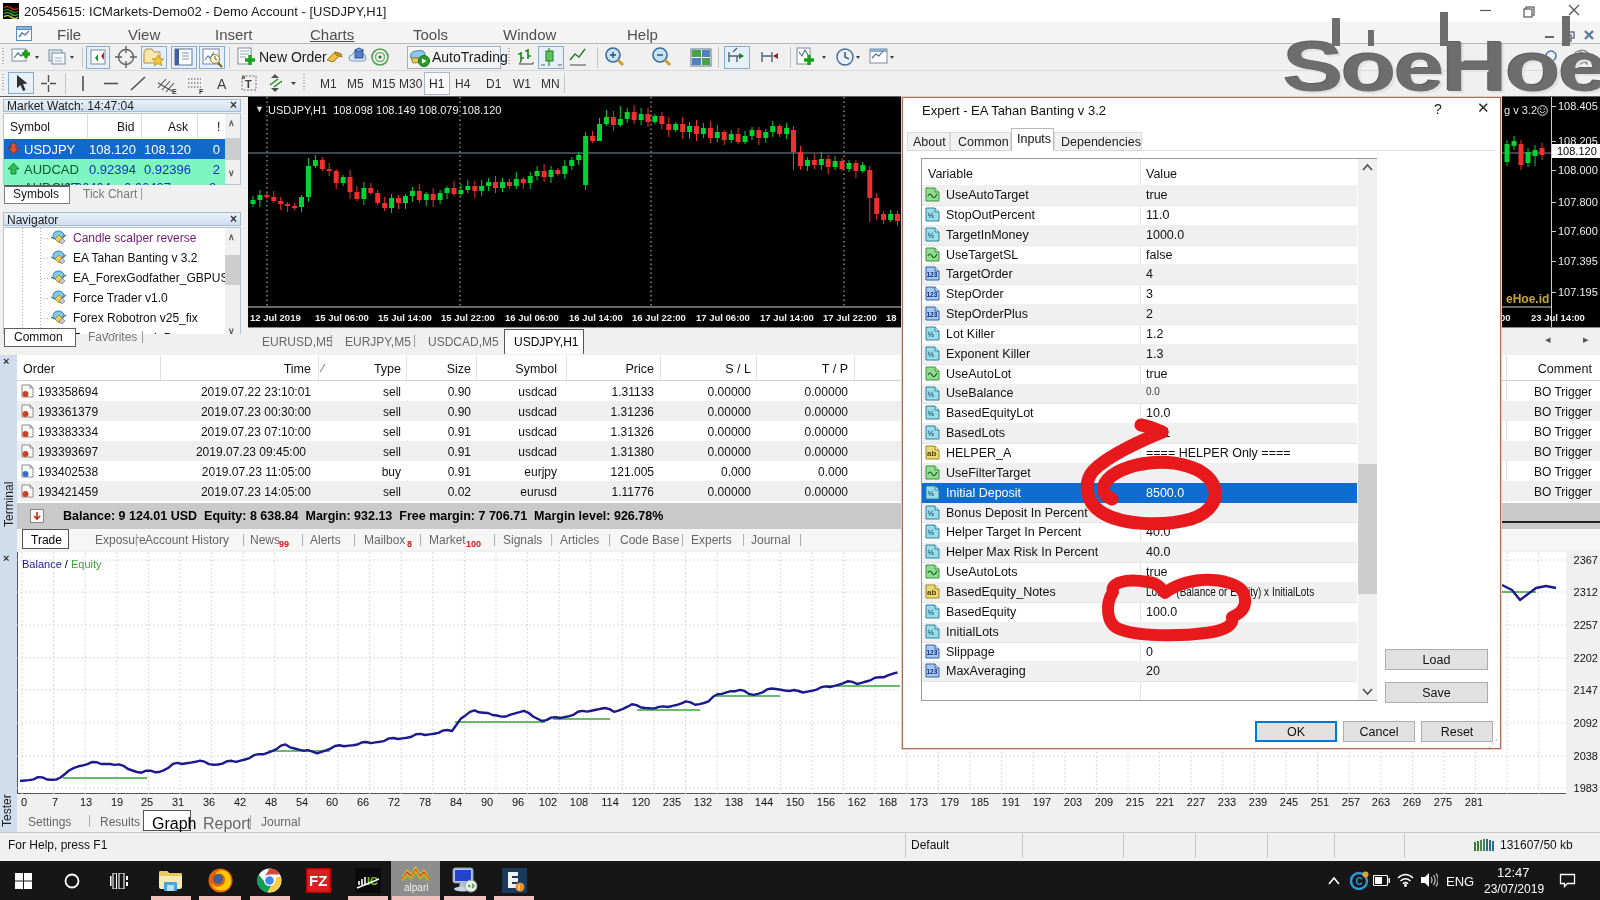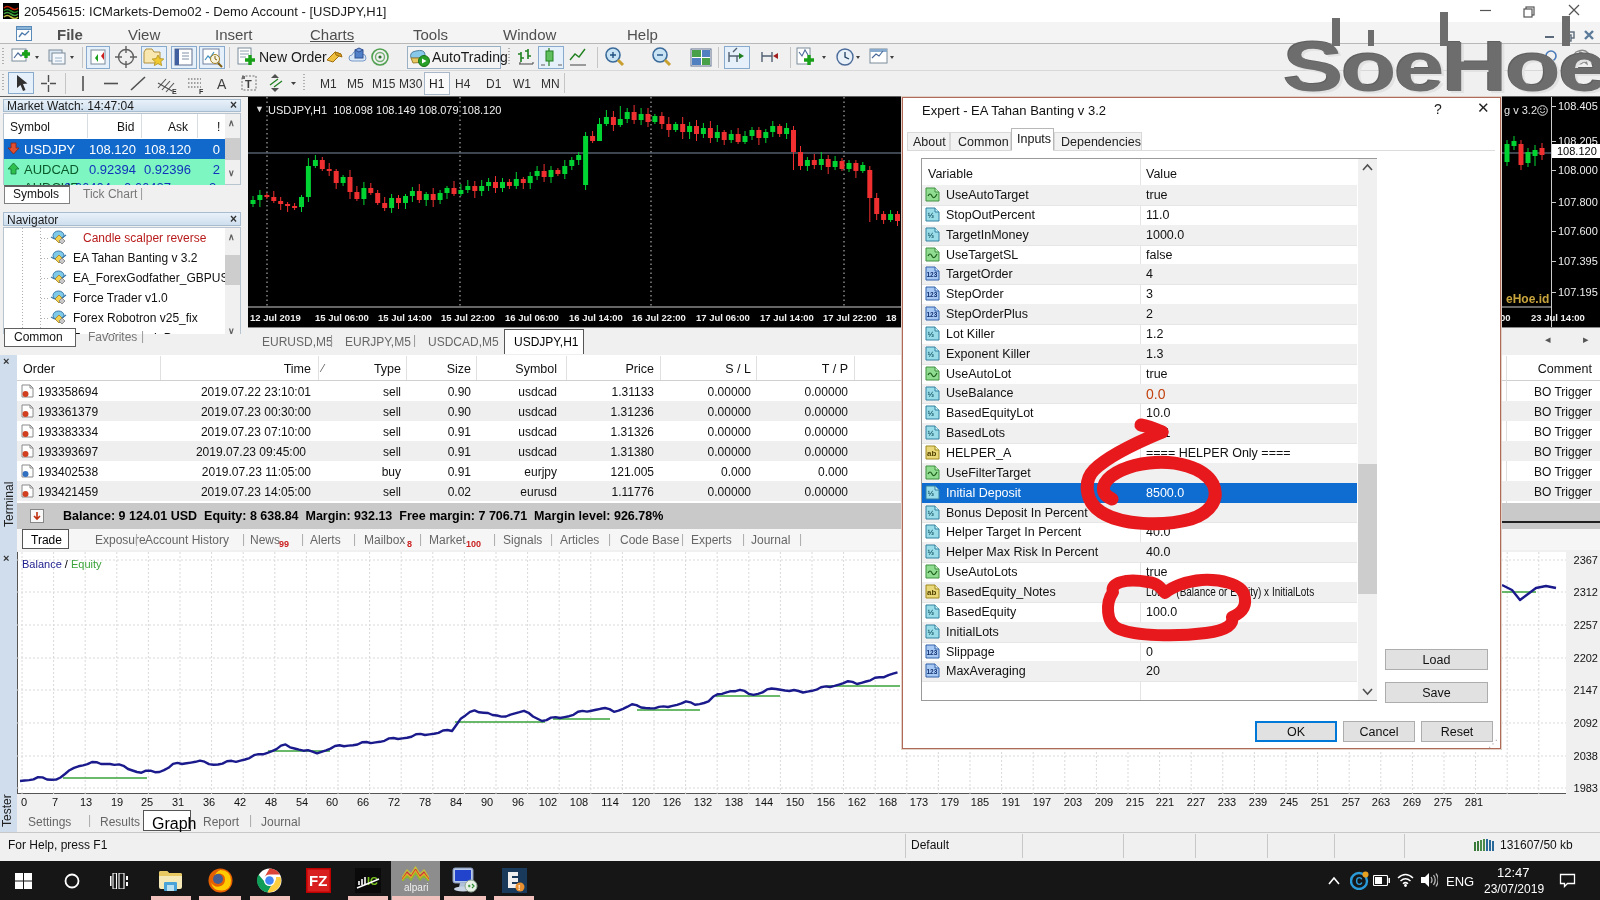--- a/index.html
+++ b/index.html
@@ -24,21 +24,21 @@
 <rect x="54" y="9" width="8" height="8" fill="#fff" stroke="#555" stroke-width="1.2"></rect>
 <line x1="99" y1="5" x2="109" y2="15" stroke="#555" stroke-width="1.2"></line>
 <line x1="109" y1="5" x2="99" y2="15" stroke="#555" stroke-width="1.2"></line>
 </svg>
 <div class="abs" style="left:0px;top:22px;width:1600px;height:22px;background:#f4f4f4;border-bottom:1px solid #b8b8b8;"></div>
 <svg class="abs" style="left:16px;top:26px" width="16" height="15" viewBox="0 0 16 15">
 <rect x="0.5" y="0.5" width="15" height="14" fill="#fdfdfd" stroke="#5a8ab8"></rect>
 <rect x="0.5" y="0.5" width="15" height="3" fill="#8ab4d8" stroke="#5a8ab8"></rect>
 <path d="M3 11 L6 7 L9 9 L13 5" stroke="#4a7aa8" stroke-width="1.3" fill="none"></path>
 </svg>
-<div class="abs txt" style="left:57px;top:26px;font-size:15px;color:#4f4f4f;font-weight:bold;">File</div>
+<div class="abs txt" style="left:57px;top:26px;font-size:15px;color:#4f4f4f;">File</div>
 <div class="abs txt" style="left:128px;top:26px;font-size:15px;color:#4f4f4f;">View</div>
 <div class="abs txt" style="left:215px;top:26px;font-size:15px;color:#4f4f4f;">Insert</div>
 <div class="abs txt" style="left:310px;top:26px;font-size:15px;color:#4f4f4f;text-decoration:underline;">Charts</div>
 <div class="abs txt" style="left:413px;top:26px;font-size:15px;color:#4f4f4f;">Tools</div>
 <div class="abs txt" style="left:503px;top:26px;font-size:15px;color:#4f4f4f;">Window</div>
 <div class="abs txt" style="left:627px;top:26px;font-size:15px;color:#4f4f4f;">Help</div>
 <svg class="abs" style="left:1540px;top:23px" width="60" height="20" viewBox="0 0 60 20">
 <line x1="5" y1="14" x2="14" y2="14" stroke="#5a6a7a" stroke-width="2"></line>
 <rect x="27" y="9" width="7" height="6" fill="#f0f0f0" stroke="#5a6a7a" stroke-width="1.4"></rect>
 <rect x="24" y="12" width="7" height="6" fill="#f0f0f0" stroke="#5a6a7a" stroke-width="1.4"></rect>
@@ -229,21 +229,21 @@
 <div class="abs" style="left:3px;top:227px;width:238px;height:118px;background:#ffffff;border:1px solid #b8c4d0;"></div>
 <div class="abs" style="left:22px;top:228px;width:1px;height:116px;background-image:repeating-linear-gradient(to bottom,#b0b0b0 0 1px,transparent 1px 3px);"></div>
 <div class="abs" style="left:40px;top:228px;width:1px;height:116px;background-image:repeating-linear-gradient(to bottom,#b0b0b0 0 1px,transparent 1px 3px);"></div>
 <div class="abs" style="left:41px;top:238px;width:8px;height:1px;background-image:repeating-linear-gradient(to right,#b0b0b0 0 1px,transparent 1px 3px);"></div>
 <svg class="abs" style="left:50px;top:229px" width="17" height="17" viewBox="0 0 17 17">
 <ellipse cx="8.5" cy="6.5" rx="5.5" ry="4.5" fill="#7ec8e8" stroke="#3a7aaa"></ellipse>
 <path d="M1 8 q7 5 15 -2" stroke="#3a7aaa" stroke-width="1.2" fill="none"></path>
 <path d="M5 8 l4 4 4 -4 -4 -4 z" fill="#f0d050" stroke="#a08020" stroke-width="0.8" transform="translate(0,2)"></path>
 <path d="M9 12 l3 3 3 -3 -3 -3 z" fill="#c8c8c8" stroke="#808080" stroke-width="0.8"></path>
 </svg>
-<div class="abs txt" style="left:83px;top:231px;font-size:12px;color:#b91c1c;max-width:153px;overflow:hidden;">Candle scalper reverse</div>
+<div class="abs txt" style="left:73px;top:231px;font-size:12px;color:#701a75;max-width:153px;overflow:hidden;">Candle scalper reverse</div>
 <div class="abs" style="left:41px;top:258px;width:8px;height:1px;background-image:repeating-linear-gradient(to right,#b0b0b0 0 1px,transparent 1px 3px);"></div>
 <svg class="abs" style="left:50px;top:249px" width="17" height="17" viewBox="0 0 17 17">
 <ellipse cx="8.5" cy="6.5" rx="5.5" ry="4.5" fill="#7ec8e8" stroke="#3a7aaa"></ellipse>
 <path d="M1 8 q7 5 15 -2" stroke="#3a7aaa" stroke-width="1.2" fill="none"></path>
 <path d="M5 8 l4 4 4 -4 -4 -4 z" fill="#f0d050" stroke="#a08020" stroke-width="0.8" transform="translate(0,2)"></path>
 <path d="M9 12 l3 3 3 -3 -3 -3 z" fill="#c8c8c8" stroke="#808080" stroke-width="0.8"></path>
 </svg>
 <div class="abs txt" style="left:73px;top:251px;font-size:12px;color:#111;max-width:153px;overflow:hidden;">EA Tahan Banting v 3.2</div>
 <div class="abs" style="left:41px;top:278px;width:8px;height:1px;background-image:repeating-linear-gradient(to right,#b0b0b0 0 1px,transparent 1px 3px);"></div>
 <svg class="abs" style="left:50px;top:269px" width="17" height="17" viewBox="0 0 17 17">
@@ -785,21 +785,21 @@
 <div class="abs txt" style="left:351px;top:796px;width:24px;text-align:center;font-size:11px;color:#111;">66</div>
 <div class="abs txt" style="left:382px;top:796px;width:24px;text-align:center;font-size:11px;color:#111;">72</div>
 <div class="abs txt" style="left:413px;top:796px;width:24px;text-align:center;font-size:11px;color:#111;">78</div>
 <div class="abs txt" style="left:444px;top:796px;width:24px;text-align:center;font-size:11px;color:#111;">84</div>
 <div class="abs txt" style="left:475px;top:796px;width:24px;text-align:center;font-size:11px;color:#111;">90</div>
 <div class="abs txt" style="left:506px;top:796px;width:24px;text-align:center;font-size:11px;color:#111;">96</div>
 <div class="abs txt" style="left:536px;top:796px;width:24px;text-align:center;font-size:11px;color:#111;">102</div>
 <div class="abs txt" style="left:567px;top:796px;width:24px;text-align:center;font-size:11px;color:#111;">108</div>
 <div class="abs txt" style="left:598px;top:796px;width:24px;text-align:center;font-size:11px;color:#111;">114</div>
 <div class="abs txt" style="left:629px;top:796px;width:24px;text-align:center;font-size:11px;color:#111;">120</div>
-<div class="abs txt" style="left:660px;top:796px;width:24px;text-align:center;font-size:11px;color:#111;">126</div>
+<div class="abs txt" style="left:660px;top:796px;width:24px;text-align:center;font-size:11px;color:#111;">235</div>
 <div class="abs txt" style="left:691px;top:796px;width:24px;text-align:center;font-size:11px;color:#111;">132</div>
 <div class="abs txt" style="left:722px;top:796px;width:24px;text-align:center;font-size:11px;color:#111;">138</div>
 <div class="abs txt" style="left:752px;top:796px;width:24px;text-align:center;font-size:11px;color:#111;">144</div>
 <div class="abs txt" style="left:783px;top:796px;width:24px;text-align:center;font-size:11px;color:#111;">150</div>
 <div class="abs txt" style="left:814px;top:796px;width:24px;text-align:center;font-size:11px;color:#111;">156</div>
 <div class="abs txt" style="left:845px;top:796px;width:24px;text-align:center;font-size:11px;color:#111;">162</div>
 <div class="abs txt" style="left:876px;top:796px;width:24px;text-align:center;font-size:11px;color:#111;">168</div>
 <div class="abs txt" style="left:907px;top:796px;width:24px;text-align:center;font-size:11px;color:#111;">173</div>
 <div class="abs txt" style="left:938px;top:796px;width:24px;text-align:center;font-size:11px;color:#111;">179</div>
 <div class="abs txt" style="left:968px;top:796px;width:24px;text-align:center;font-size:11px;color:#111;">185</div>
@@ -826,21 +826,21 @@
 <div class="abs txt" style="left:1570px;top:684px;width:28px;text-align:right;font-size:11px;color:#111;">2147</div>
 <div class="abs txt" style="left:1570px;top:717px;width:28px;text-align:right;font-size:11px;color:#111;">2092</div>
 <div class="abs txt" style="left:1570px;top:750px;width:28px;text-align:right;font-size:11px;color:#111;">2038</div>
 <div class="abs txt" style="left:1570px;top:782px;width:28px;text-align:right;font-size:11px;color:#111;">1983</div>
 <div class="abs" style="left:17px;top:810px;width:1583px;height:22px;background:#f0f0f0;"></div>
 <div class="abs txt" style="left:28px;top:815px;font-size:12px;color:#666;">Settings</div>
 <div class="abs txt" style="left:88px;top:813px;font-size:12px;color:#aaa;">|</div>
 <div class="abs txt" style="left:100px;top:815px;font-size:12px;color:#666;">Results</div>
 <div class="abs" style="left:143px;top:810px;width:48px;height:21px;background:#fff;border:1px solid #555;"></div>
 <div class="abs txt" style="left:152px;top:815px;font-size:16px;color:#000;">Graph</div>
-<div class="abs txt" style="left:203px;top:815px;font-size:12px;color:#666;">Report</div>
+<div class="abs txt" style="left:203px;top:815px;font-size:16px;color:#666;">Report</div>
 <div class="abs txt" style="left:249px;top:813px;font-size:12px;color:#aaa;">|</div>
 <div class="abs txt" style="left:261px;top:815px;font-size:12px;color:#666;">Journal</div>
 <div class="abs" style="left:0px;top:832px;width:1600px;height:29px;background:#f0f0f0;border-top:1px solid #c8c8c8;"></div>
 <div class="abs txt" style="left:8px;top:838px;font-size:12px;color:#111;">For Help, press F1</div>
 <div class="abs" style="left:905px;top:834px;width:1px;height:24px;background:#c8c8c8;"></div>
 <div class="abs" style="left:1022px;top:834px;width:1px;height:24px;background:#c8c8c8;"></div>
 <div class="abs" style="left:1123px;top:834px;width:1px;height:24px;background:#c8c8c8;"></div>
 <div class="abs" style="left:1195px;top:834px;width:1px;height:24px;background:#c8c8c8;"></div>
 <div class="abs" style="left:1267px;top:834px;width:1px;height:24px;background:#c8c8c8;"></div>
 <div class="abs" style="left:1334px;top:834px;width:1px;height:24px;background:#c8c8c8;"></div>
@@ -1067,21 +1067,21 @@
 <div class="abs txt" style="left:946px;top:367px;font-size:12.5px;color:#111;">UseAutoLot</div>
 <div class="abs txt" style="left:1146px;top:367px;font-size:12.5px;color:#111;">true</div>
 <div class="abs" style="left:922px;top:384px;width:435px;height:20px;background:#f0f0f0;"></div>
 <div class="abs" style="left:922px;top:403px;width:435px;height:1px;background:#e6e6e6;"></div>
 <svg class="abs" style="left:925px;top:386px" width="15" height="15" viewBox="0 0 15 15">
 <path d="M1 1 h9 l4 4 v9 h-13 z" fill="#9adce8" stroke="#3080a0"></path>
 <path d="M10 1 v4 h4" fill="#c8f0f8" stroke="#3080a0"></path>
 <text x="2.5" y="11" font-size="8" font-weight="bold" fill="#105060">½</text>
   </svg>
 <div class="abs txt" style="left:946px;top:386px;font-size:12.5px;color:#111;">UseBalance</div>
-<div class="abs txt" style="left:1146px;top:386px;font-size:14px;color:#c2410c;">0.0</div>
+<div class="abs txt" style="left:1146px;top:386px;font-size:10px;color:#404040;">0.0</div>
 <div class="abs" style="left:922px;top:423px;width:435px;height:1px;background:#e6e6e6;"></div>
 <svg class="abs" style="left:925px;top:405px" width="15" height="15" viewBox="0 0 15 15">
 <path d="M1 1 h9 l4 4 v9 h-13 z" fill="#9adce8" stroke="#3080a0"></path>
 <path d="M10 1 v4 h4" fill="#c8f0f8" stroke="#3080a0"></path>
 <text x="2.5" y="11" font-size="8" font-weight="bold" fill="#105060">½</text>
   </svg>
 <div class="abs txt" style="left:946px;top:406px;font-size:12.5px;color:#111;">BasedEquityLot</div>
 <div class="abs txt" style="left:1146px;top:406px;font-size:12.5px;color:#111;">10.0</div>
 <div class="abs" style="left:922px;top:423px;width:435px;height:20px;background:#f0f0f0;"></div>
 <div class="abs" style="left:922px;top:443px;width:435px;height:1px;background:#e6e6e6;"></div>

